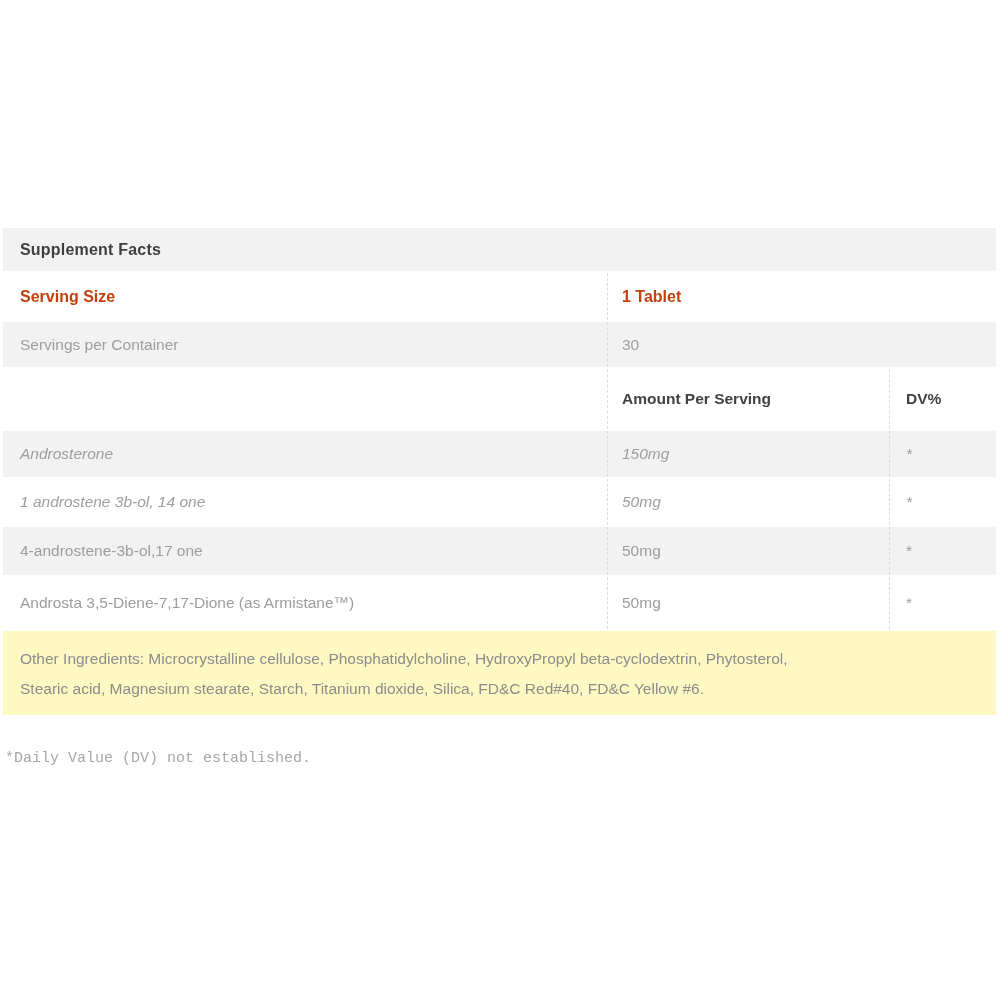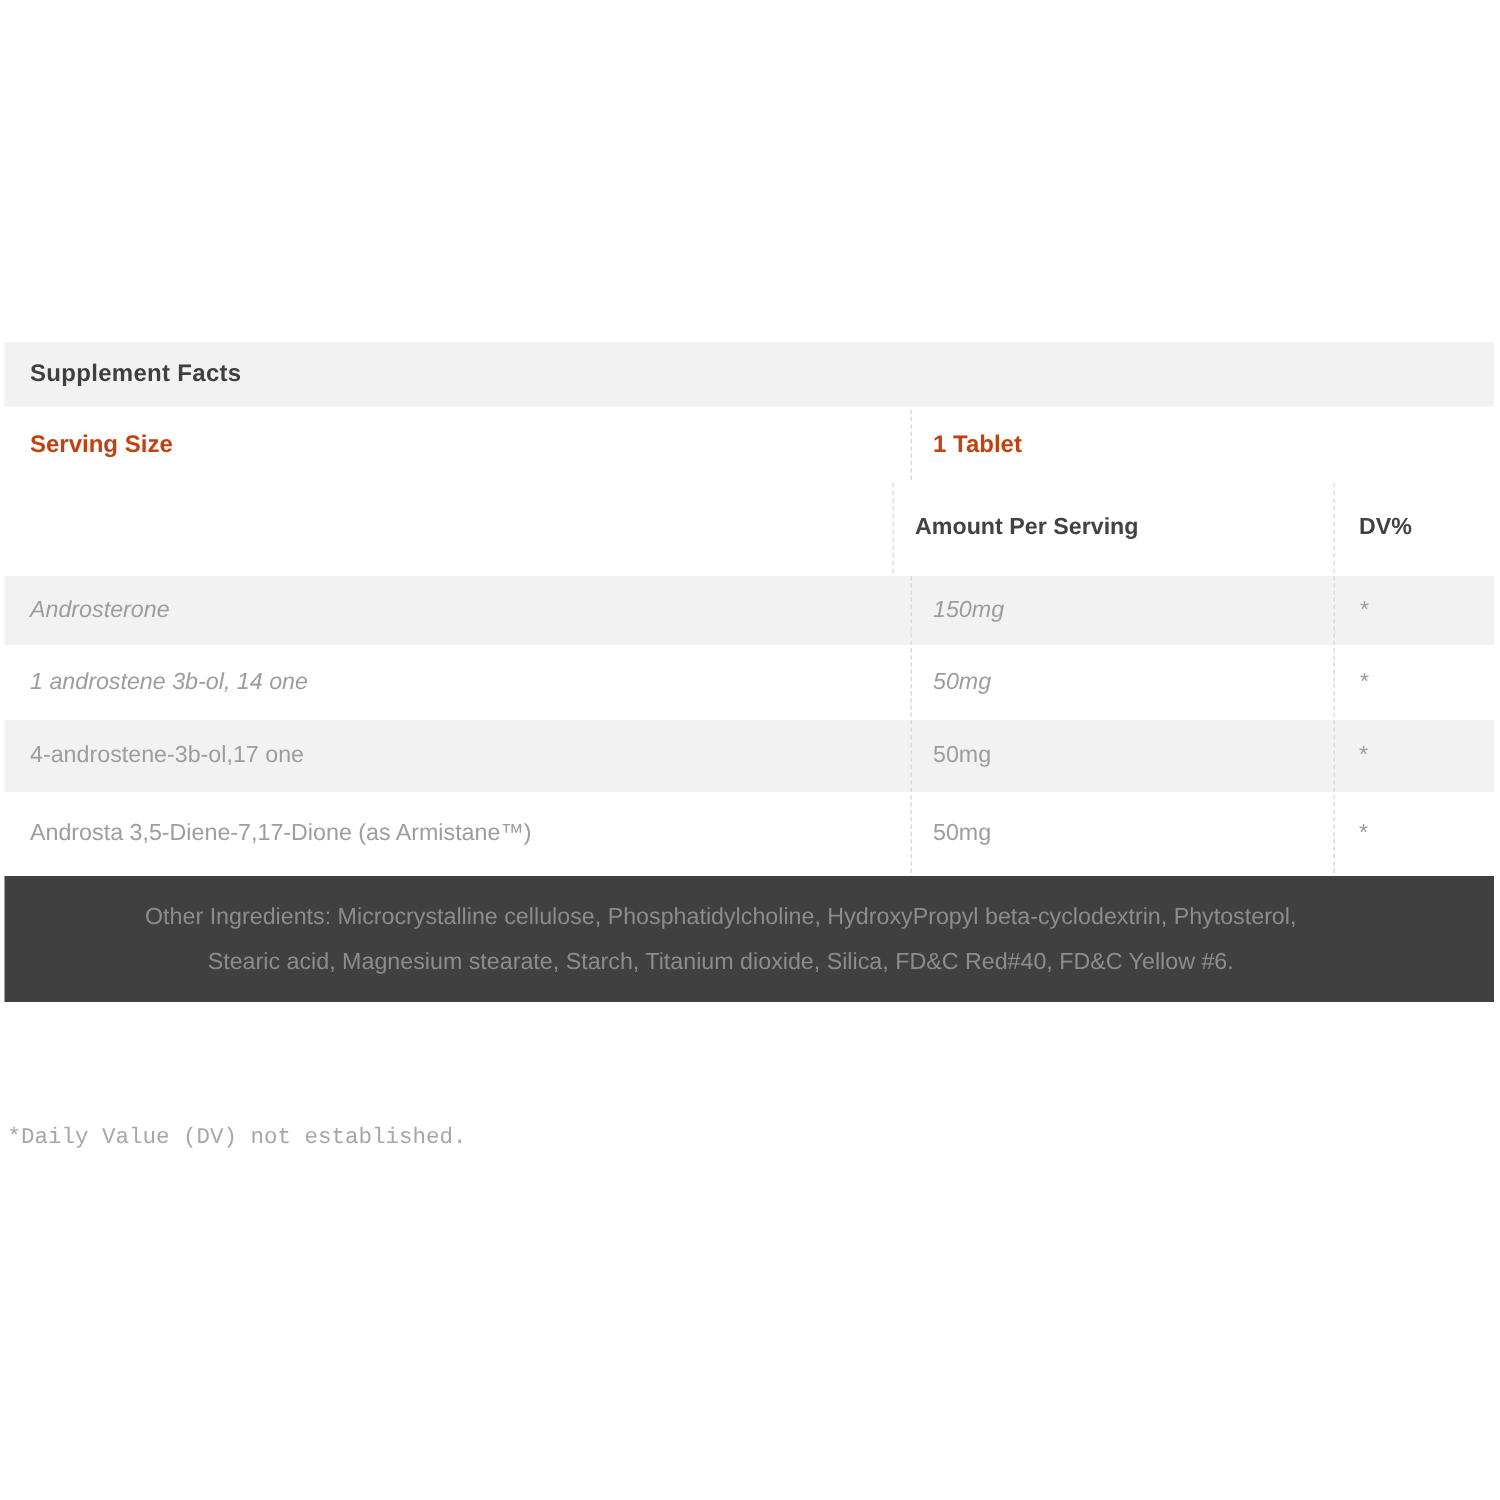--- a/index.html
+++ b/index.html
@@ -19,46 +19,45 @@
     display: flex;
     align-items: center;
     margin-bottom: 2px;
   }
   .gray  { background: #f2f2f2; }
   .white { background: #ffffff; }
 
   .h43 { height: 43px; }
   .h47 { height: 47px; }
   .h45 { height: 45px; }
-  .h60 { height: 60px; gap: 12px; }
+  .h60 { height: 60px; }
   .h46 { height: 46px; font-style: italic; }
   .h48 { height: 48px; }
   .h52 { height: 52px; }
 
   .cell { display: flex; align-items: center; height: 100%; }
   .cell.left   { flex: 1 1 auto; padding-left: 17px; }
   .cell.right  { width: 389px; padding-left: 14px; }
   .cell.amount { width: 282px; padding-left: 14px; }
   .cell.dv     { width: 107px; padding-left: 16px; }
 
   .dash-l { border-left: 1px dashed #dcdcdc; text-align: right; }
 
   .t-title { font-size: 16px; font-weight: 700; color: #3f3f3f; letter-spacing: .2px; }
   .t-dark  { font-size: 16px; font-weight: 600; color: #c2410c; }
   .t-bold  { font-size: 15.5px; font-weight: 700; color: #424242; }
   .t-muted { font-size: 15.5px; font-weight: 400; color: #9d9d9d; }
 
   .other-row {
-    background: #404040;
+    background: #fef9c3;
     min-height: 84px;
     padding: 13px 55px 0 17px;
     font-size: 15.5px;
     line-height: 30px;
     color: #8c8c8c;
-    text-align: center;
   }
   .footnote {
     position: absolute;
     top: 750px;
     left: 5px;
     font-size: 15px;
     color: #a7a7a7;
     font-family: Liberation Mono, monospace;
   }
 </style>
@@ -71,20 +70,24 @@
     <div class="cell left">
       <span class="t-title">Supplement Facts</span>
     </div>
   </div>
 
   <div class="row white h47">
     <div class="cell left t-dark">Serving Size</div>
     <div class="cell right t-dark dash-l">1 Tablet</div>
   </div>
 
+  <div class="row gray h45">
+    <div class="cell left t-muted">Servings per Container</div>
+    <div class="cell right t-muted dash-l">30</div>
+  </div>
 
   <div class="row white h60">
     <div class="cell left"></div>
     <div class="cell amount t-bold dash-l">Amount Per Serving</div>
     <div class="cell dv t-bold dash-l">DV%</div>
   </div>
 
   <div class="row gray h46">
     <div class="cell left t-muted">Androsterone</div>
     <div class="cell amount t-muted dash-l">150mg</div>

